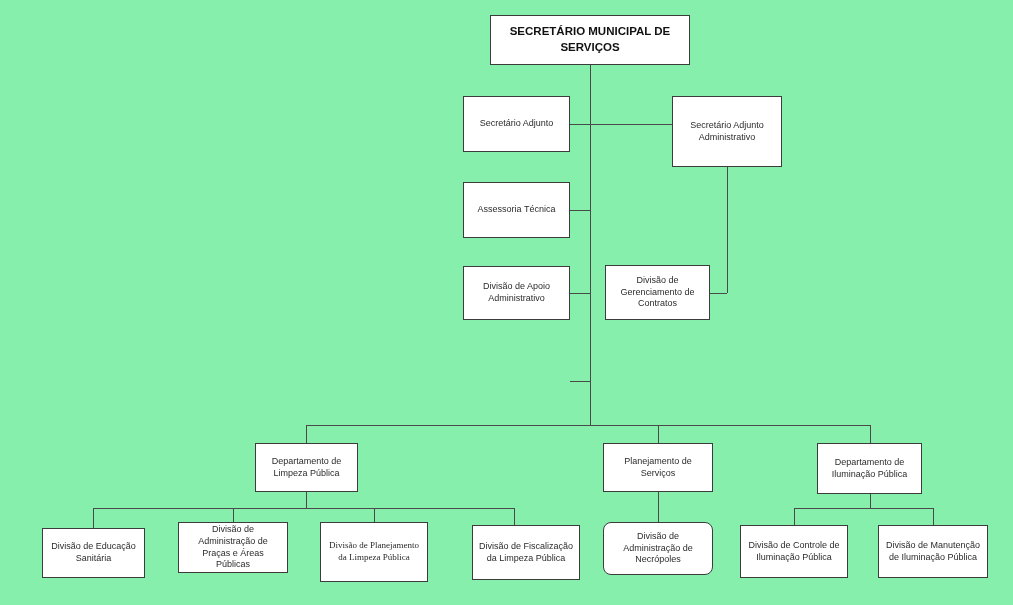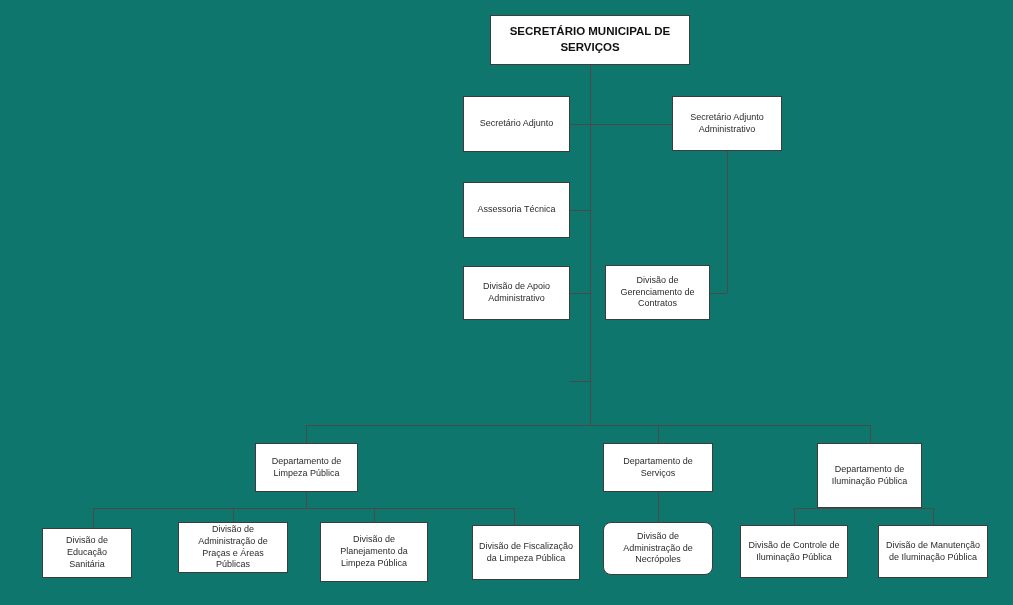--- a/index.html
+++ b/index.html
@@ -5,21 +5,21 @@
   html, body {
     margin: 0;
     padding: 0;
     background: #ffffff;
     font-family: "Liberation Sans", "DejaVu Sans", sans-serif;
   }
   .canvas {
     position: relative;
     width: 1013px;
     height: 605px;
-    background: #0f766e;
+    background: #86efac;
     overflow: hidden;
   }
   .connectors {
     position: absolute;
     left: 0;
     top: 0;
     width: 1013px;
     height: 605px;
     pointer-events: none;
   }
@@ -87,35 +87,35 @@
 
   <div class="node node-root" style="left:490px; top:15px; width:200px; height:50px;">SECRETÁRIO MUNICIPAL DE SERVIÇOS</div>
 
   <div class="node" style="left:463px; top:96px; width:107px; height:56px;">Secretário Adjunto</div>
 
   <div class="node" style="left:463px; top:182px; width:107px; height:56px;">Assessoria Técnica</div>
 
   <div class="node" style="left:463px; top:266px; width:107px; height:54px;">Divisão de Apoio Administrativo</div>
 
 
-  <div class="node" style="left:672px; top:96px; width:110px; height:55px;">Secretário Adjunto Administrativo</div>
+  <div class="node" style="left:672px; top:96px; width:110px; height:71px;">Secretário Adjunto Administrativo</div>
 
   <div class="node" style="left:605px; top:265px; width:105px; height:55px;">Divisão de Gerenciamento de Contratos</div>
 
   <div class="node" style="left:255px; top:443px; width:103px; height:49px;text-align:center;">Departamento de Limpeza Pública</div>
 
-  <div class="node" style="left:603px; top:443px; width:110px; height:49px;">Departamento de Serviços</div>
+  <div class="node" style="left:603px; top:443px; width:110px; height:49px;">Planejamento de Serviços</div>
 
-  <div class="node" style="left:817px; top:443px; width:105px; height:65px;">Departamento de Iluminação Pública</div>
+  <div class="node" style="left:817px; top:443px; width:105px; height:51px;">Departamento de Iluminação Pública</div>
 
-  <div class="node" style="left:42px; top:528px; width:90px; height:50px;">Divisão de Educação Sanitária</div>
+  <div class="node" style="left:42px; top:528px; width:103px; height:50px;">Divisão de Educação Sanitária</div>
 
   <div class="node" style="left:178px; top:522px; width:110px; height:51px;">Divisão de Administração de Praças e Áreas Públicas</div>
 
-  <div class="node" style="left:320px; top:522px; width:108px; height:60px;">Divisão de Planejamento da Limpeza Pública</div>
+  <div class="node" style="left:320px; top:522px; width:108px; height:60px;font-family:Liberation Serif, serif;">Divisão de Planejamento da Limpeza Pública</div>
 
   <div class="node" style="left:460px; top:525px; width:108px; height:55px;margin-left:12px;">Divisão de Fiscalização da Limpeza Pública</div>
 
   <div class="node" style="left:603px; top:522px; width:110px; height:53px;border-radius:8px;">Divisão de Administração de Necrópoles</div>
 
   <div class="node" style="left:740px; top:525px; width:108px; height:53px;">Divisão de Controle de Iluminação Pública</div>
 
   <div class="node" style="left:878px; top:525px; width:110px; height:53px;">Divisão de Manutenção de Iluminação Pública</div>
 
 </div>

